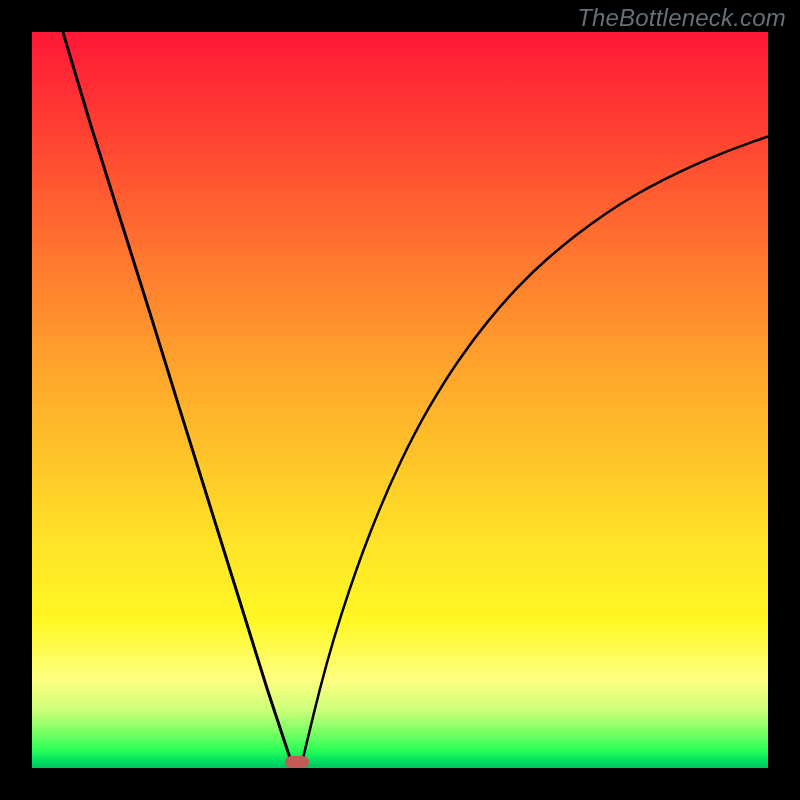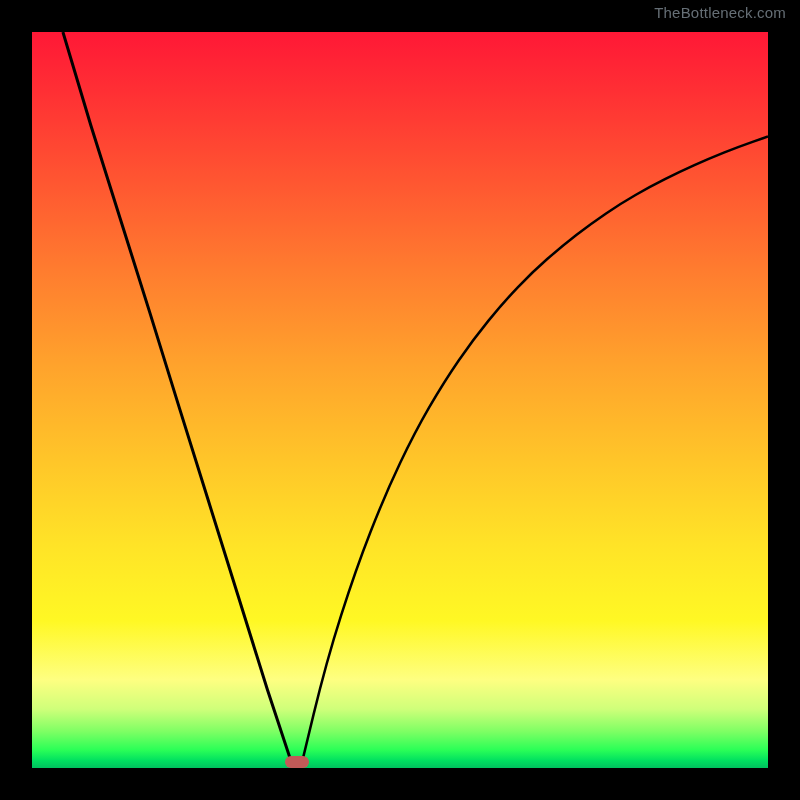--- a/index.html
+++ b/index.html
@@ -15,24 +15,25 @@
     position: relative;
     width: 800px;
     height: 800px;
     background: #000;
   }
   .watermark {
     position: absolute;
     top: 4px;
     right: 14px;
     color: #666f76;
-    font-size: 15px;
+    font-size: 24px;
     font-weight: 500;
     letter-spacing: 0.2px;
     z-index: 10;
+    font-style: italic;
   }
   .plot-area {
     position: absolute;
     left: 32px;
     top: 32px;
     width: 736px;
     height: 736px;
   }
   .gradient-bg {
     position: absolute;

